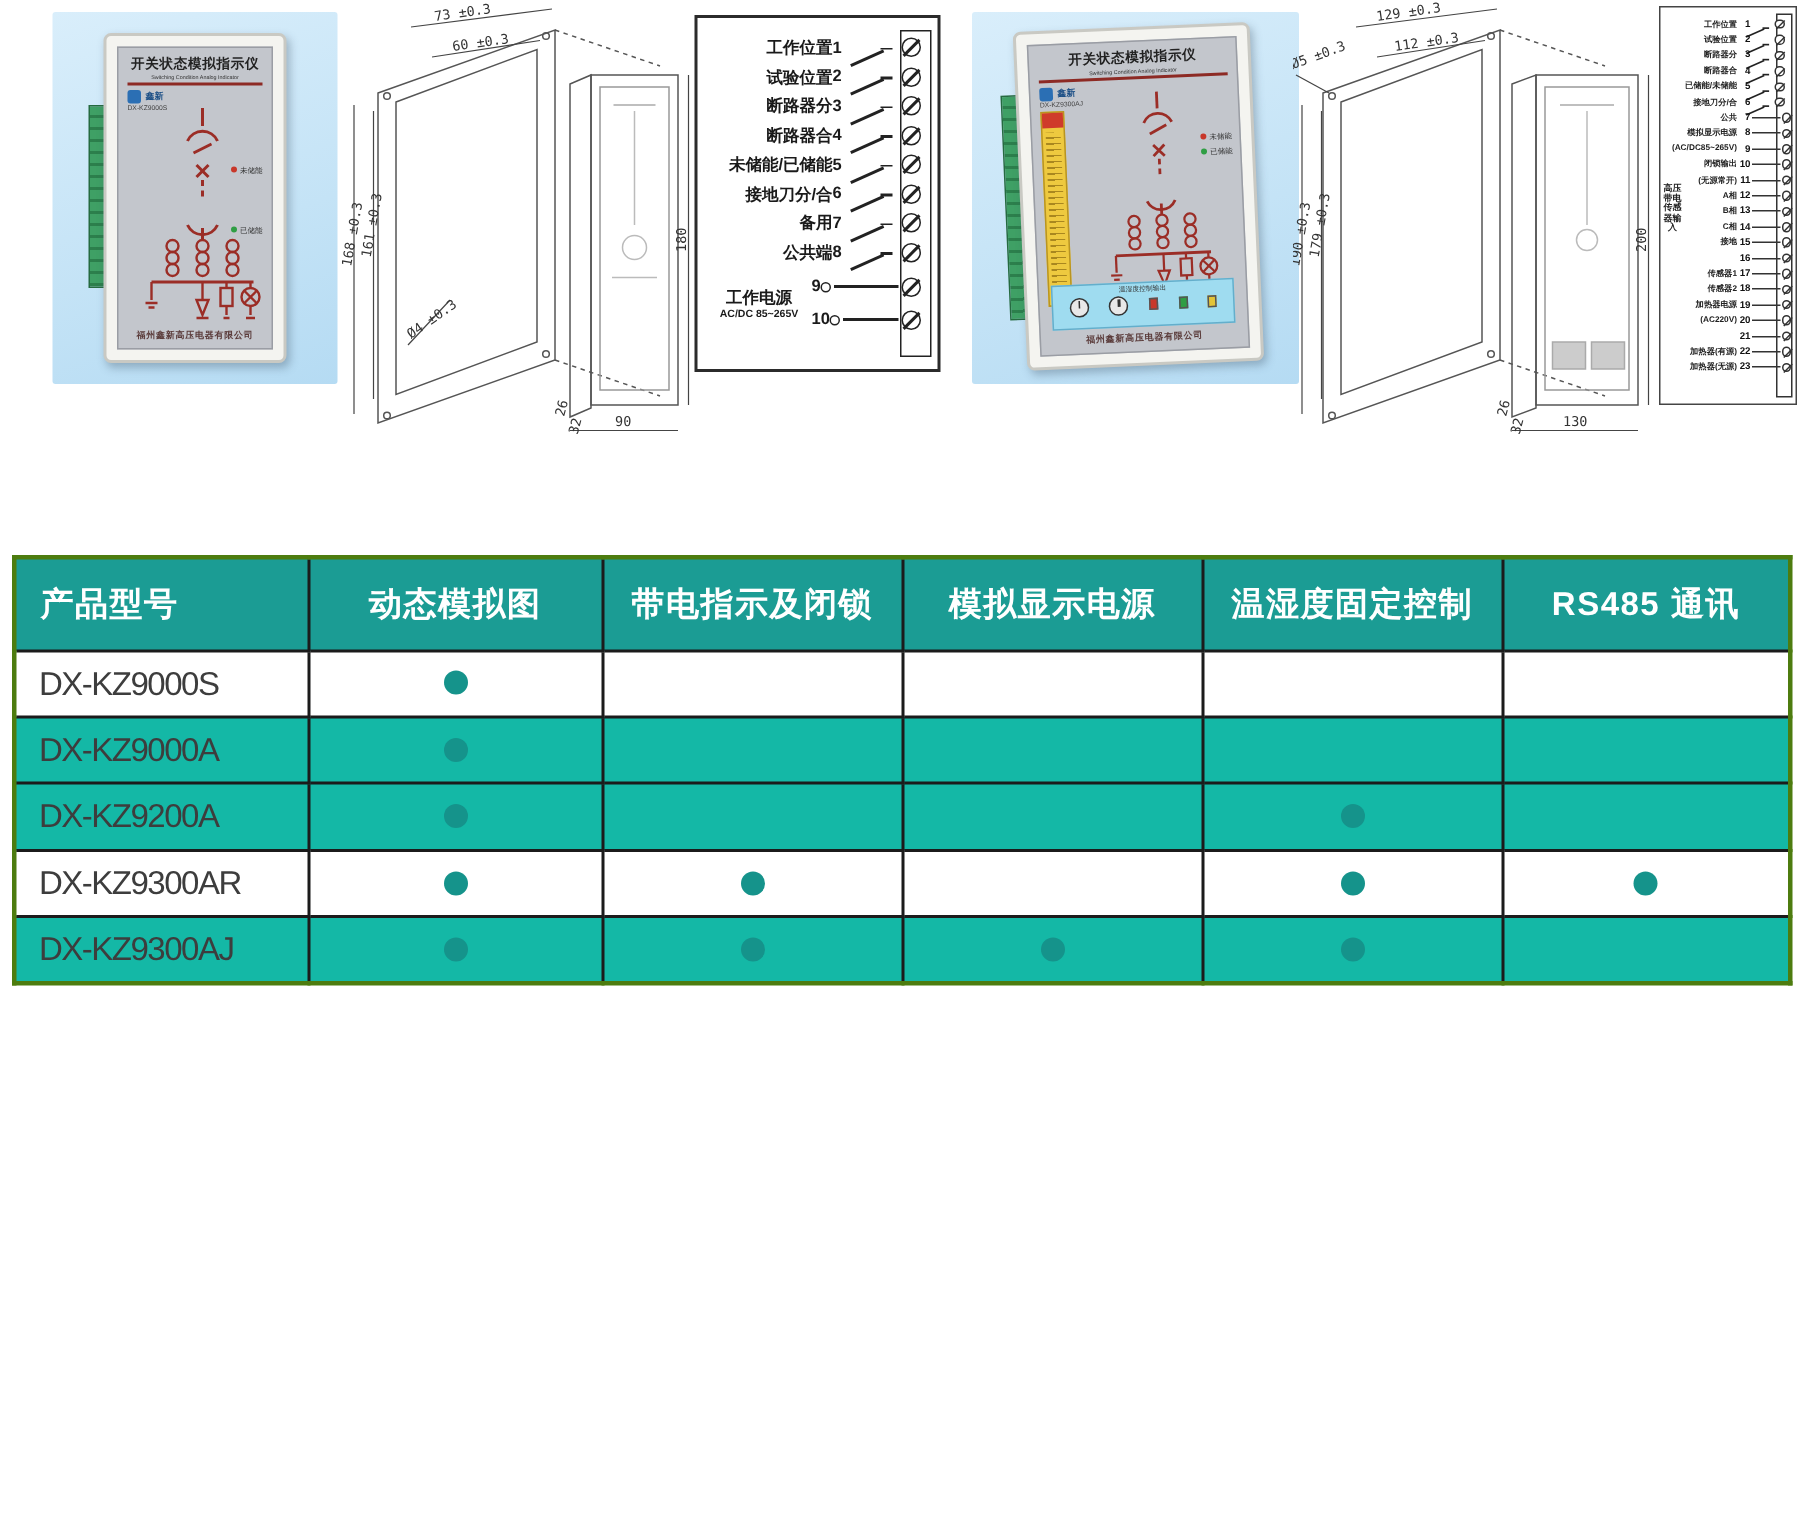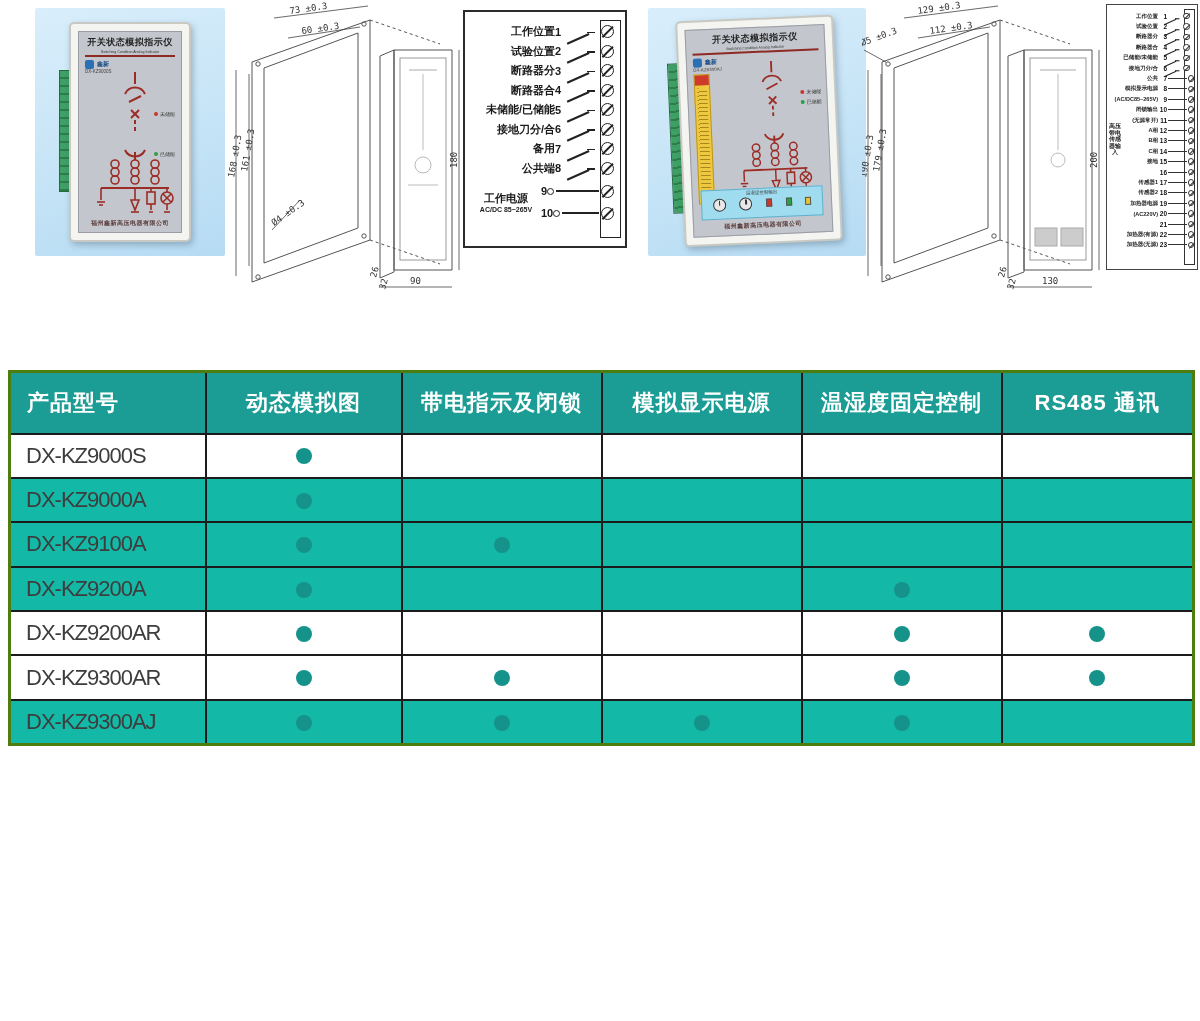--- a/index.html
+++ b/index.html
@@ -554,42 +554,26 @@
         </tr>
         <tr class="row-gray">
           <td class="model-cell">DX-KZ9000A</td>
           <td class="dot-cell"><span class="dot"></span></td>
           <td class="dot-cell"></td>
           <td class="dot-cell"></td>
           <td class="dot-cell"></td>
           <td class="dot-cell"></td>
         </tr>
         <tr class="row-gray">
-          <td class="model-cell">DX-KZ9100A</td>
-          <td class="dot-cell"><span class="dot"></span></td>
-          <td class="dot-cell"><span class="dot"></span></td>
-          <td class="dot-cell"></td>
-          <td class="dot-cell"></td>
-          <td class="dot-cell"></td>
-        </tr>
-        <tr class="row-gray">
           <td class="model-cell">DX-KZ9200A</td>
           <td class="dot-cell"><span class="dot"></span></td>
           <td class="dot-cell"></td>
           <td class="dot-cell"></td>
           <td class="dot-cell"><span class="dot"></span></td>
           <td class="dot-cell"></td>
-        </tr>
-        <tr class="row-white">
-          <td class="model-cell">DX-KZ9200AR</td>
-          <td class="dot-cell"><span class="dot"></span></td>
-          <td class="dot-cell"></td>
-          <td class="dot-cell"></td>
-          <td class="dot-cell"><span class="dot"></span></td>
-          <td class="dot-cell"><span class="dot"></span></td>
         </tr>
         <tr class="row-white">
           <td class="model-cell">DX-KZ9300AR</td>
           <td class="dot-cell"><span class="dot"></span></td>
           <td class="dot-cell"><span class="dot"></span></td>
           <td class="dot-cell"></td>
           <td class="dot-cell"><span class="dot"></span></td>
           <td class="dot-cell"><span class="dot"></span></td>
         </tr>
         <tr class="row-gray">

